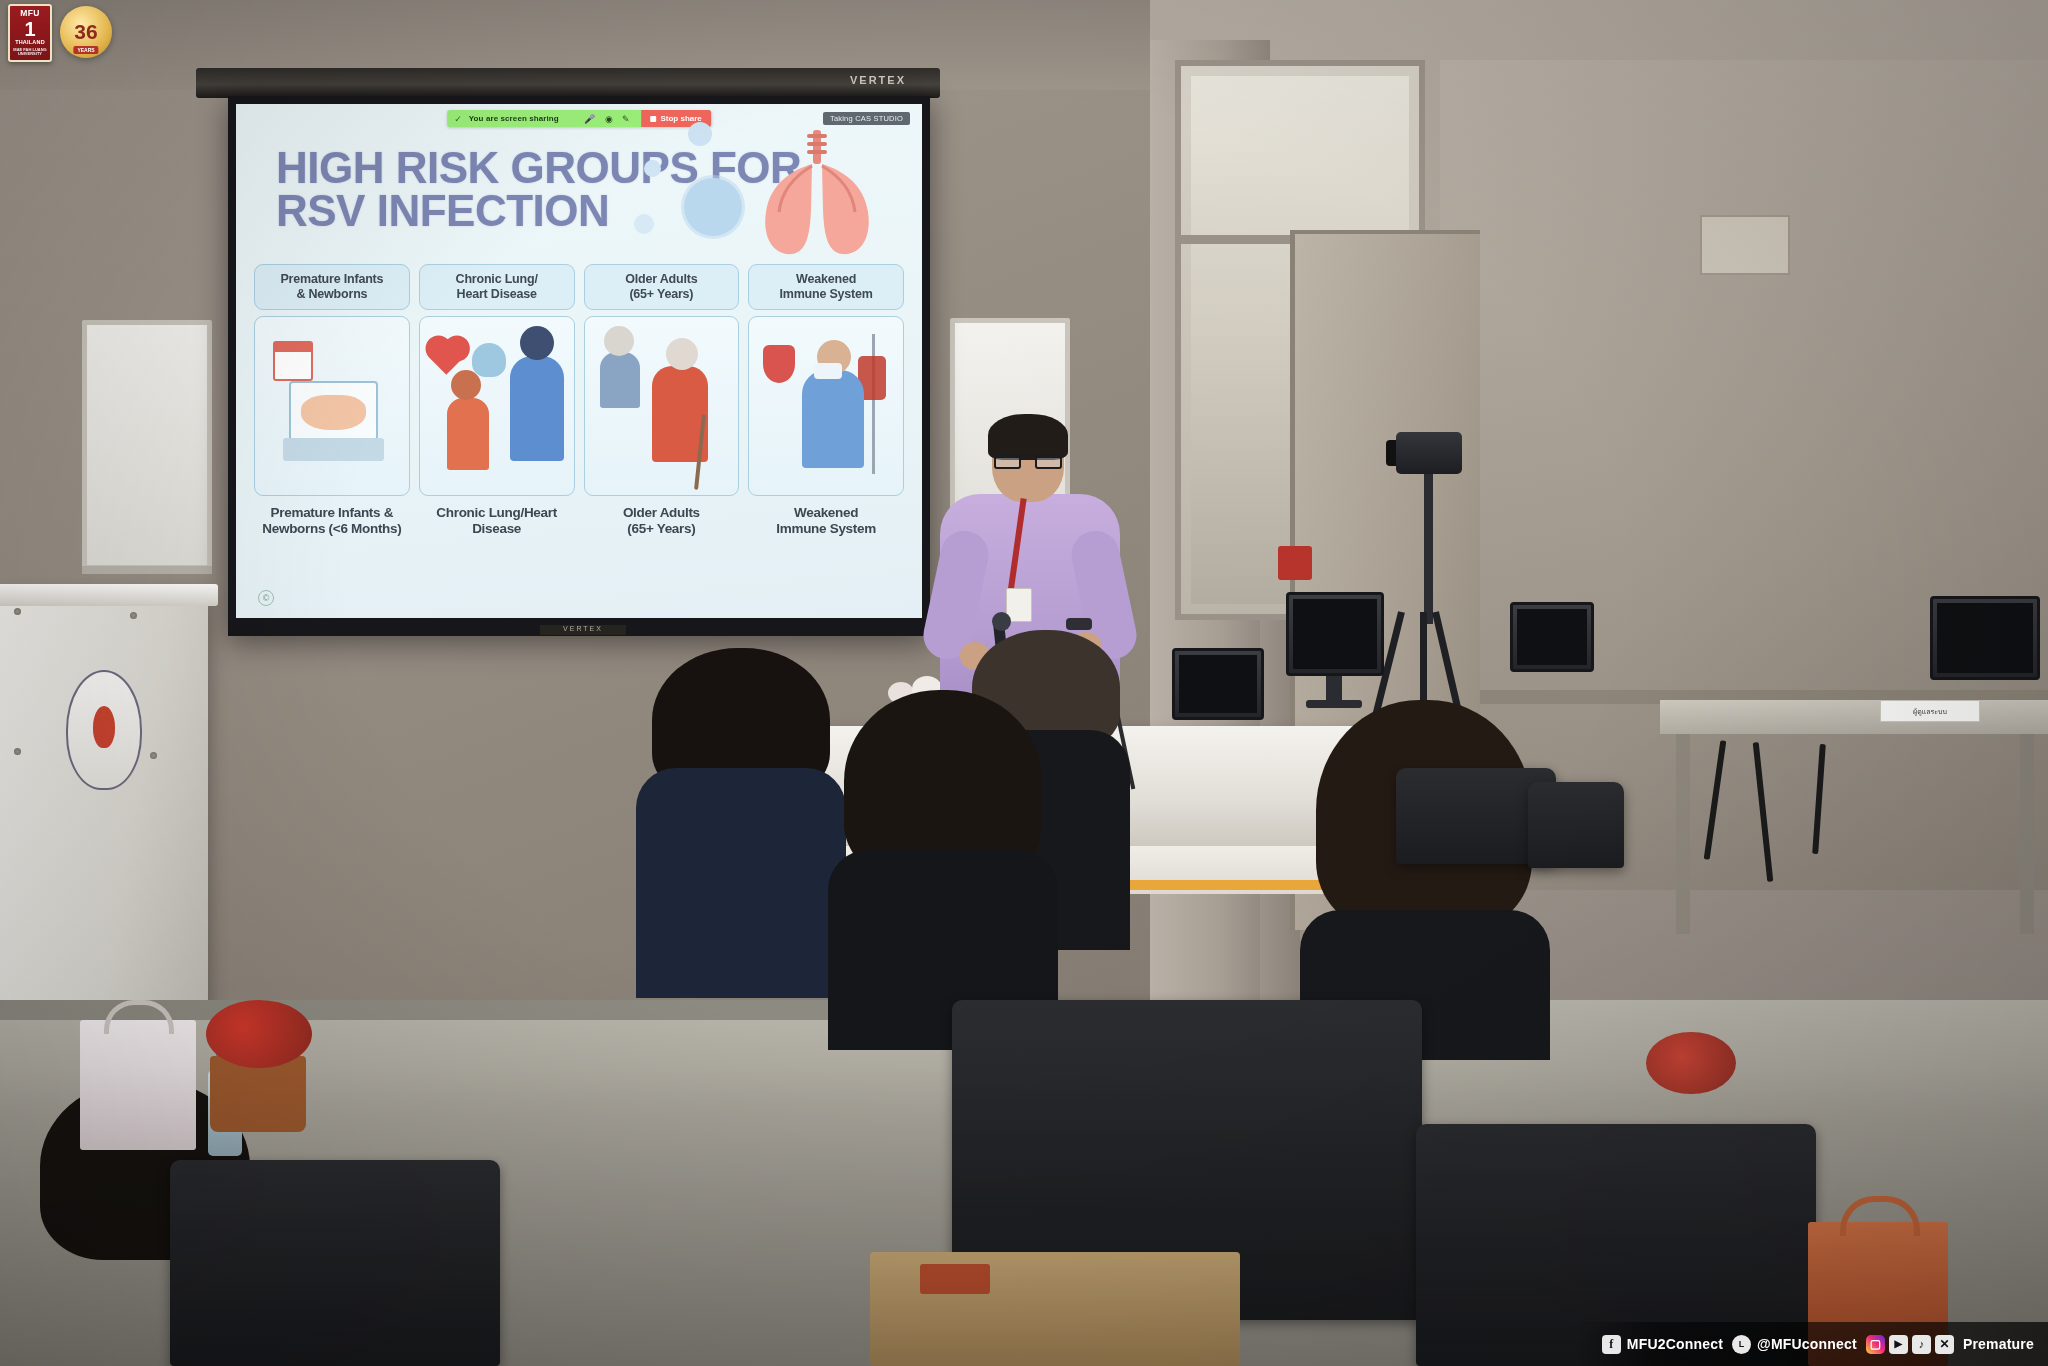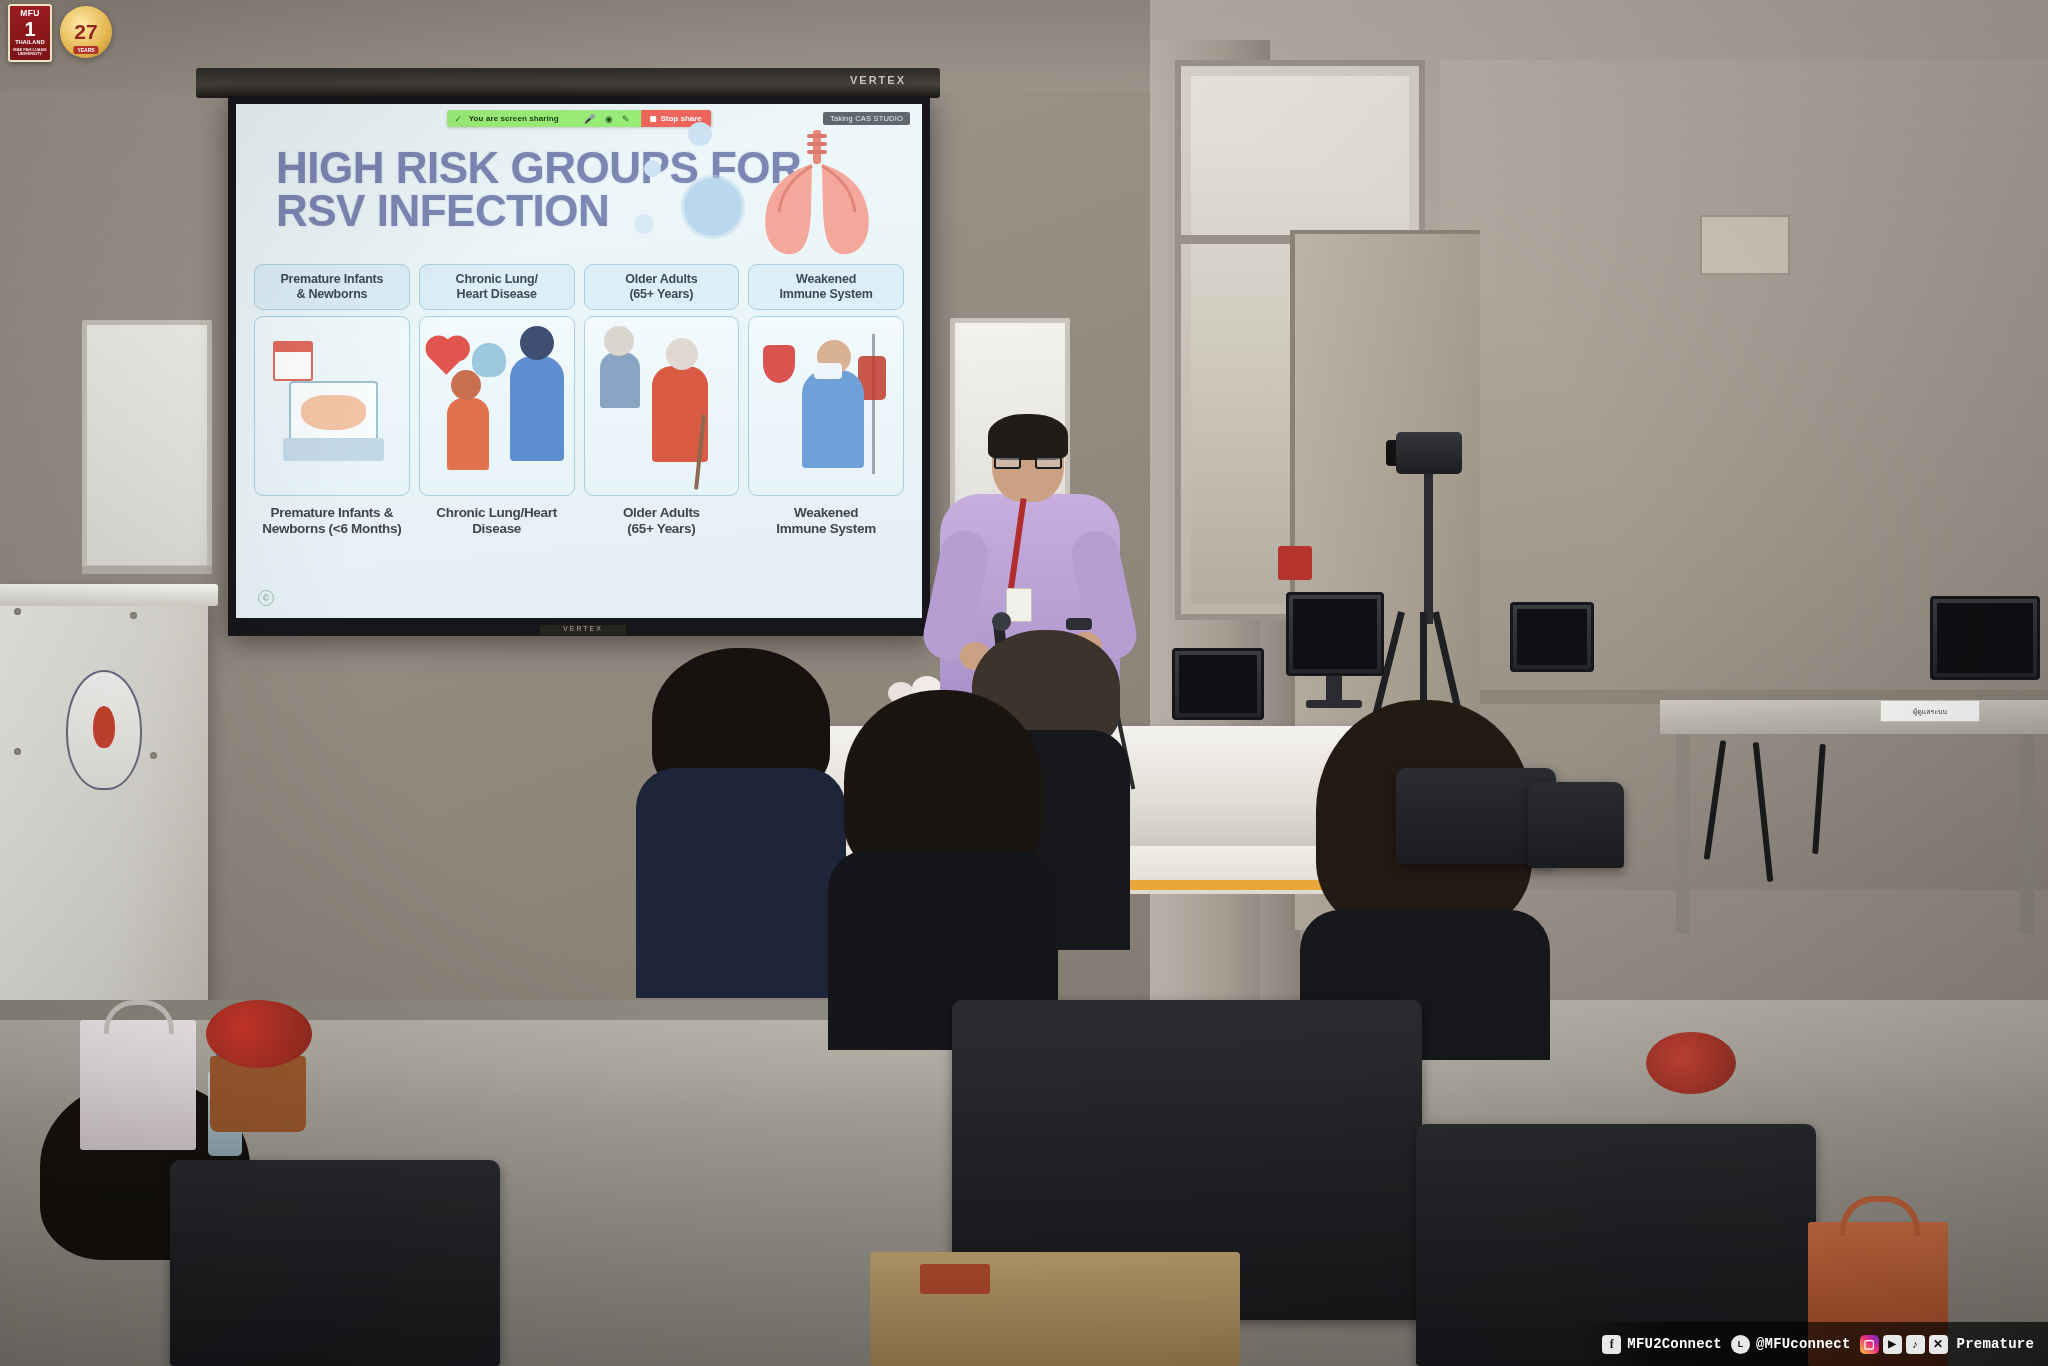--- a/index.html
+++ b/index.html
@@ -413,21 +413,21 @@
     background:#e8e8e8; color:#111;
     display:flex; align-items:center; justify-content:center;
     font-size:12px; font-weight:bold; line-height:1;
   }
   .sb-ico.fb { font-family:"Liberation Serif", serif; }
   .sb-ico.line { background:#e8e8e8; border-radius:50%; font-size:9px; }
   .sb-ico.ig { background:linear-gradient(45deg,#f9ce34,#ee2a7b 55%,#6228d7); color:#fff; border-radius:5px; }
   .sb-ico.yt { background:#e8e8e8; color:#111; border-radius:4px; font-size:10px; }
   .sb-ico.tt { background:#e8e8e8; color:#111; font-size:11px; }
   .sb-ico.x  { background:#e8e8e8; color:#111; font-size:12px; }
-  .sb-txt { letter-spacing:.2px;font-family:Liberation Mono, monospace; }
+  .sb-txt { letter-spacing:.2px; }
   .sb-group { display:flex; align-items:center; gap:4px; }
 
   
   .vignette {
     position:absolute; inset:0; pointer-events:none;
     background:radial-gradient(ellipse at 48% 42%,rgba(0,0,0,0) 42%,rgba(0,0,0,.22) 100%);
   }
   .dark-foreground {
     position:absolute; left:0; bottom:0; width:2048px; height:300px;
     background:linear-gradient(180deg,rgba(0,0,0,0),rgba(0,0,0,.18));
@@ -730,21 +730,21 @@
   <div class="dark-foreground"></div>
   <div class="vignette"></div>
 
   <div class="mfu-logo">
     <span class="mfu-word">MFU</span>
     <span class="mfu-num">1</span>
     <span class="mfu-th">THAILAND</span>
     <span class="mfu-sub">MAE FAH LUANG UNIVERSITY</span>
   </div>
   <div class="anniv">
-    <span>27</span>
+    <span>36</span>
     <span class="ribbon">YEARS</span>
   </div>
 
   <div class="social-bar">
     <span class="sb-item">
       <span class="sb-ico fb">f</span>
       <span class="sb-txt">MFU2Connect</span>
     </span>
     <span class="sb-item">
       <span class="sb-ico line">L</span>

